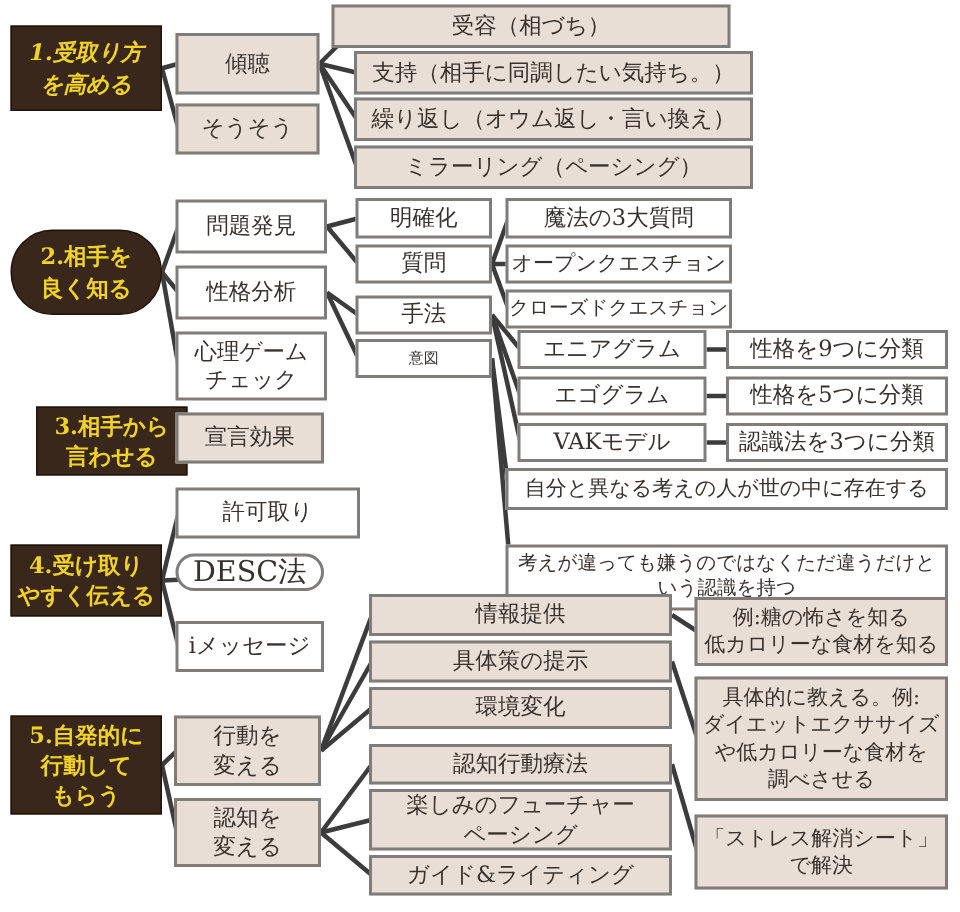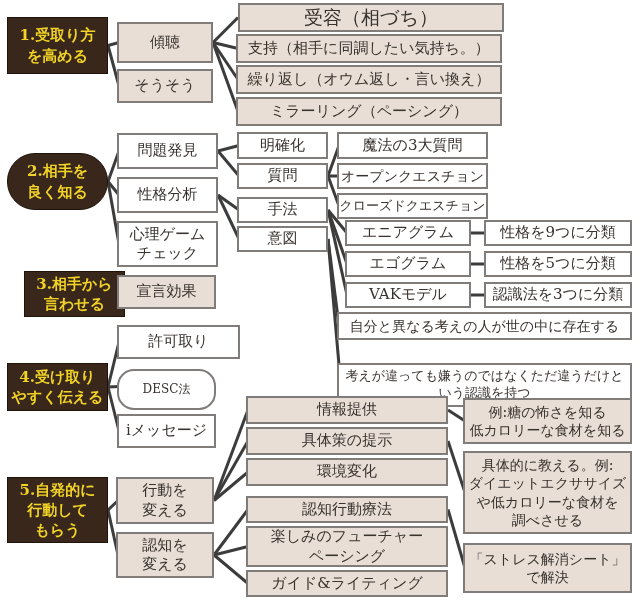--- a/index.html
+++ b/index.html
@@ -67,37 +67,37 @@
       <line x1="214" y1="500.5" x2="248" y2="441"></line>
       <line x1="214" y1="500.5" x2="248" y2="472"></line>
       <line x1="214" y1="555" x2="248" y2="509.5"></line>
       <line x1="214" y1="555" x2="248" y2="546.5"></line>
       <line x1="214" y1="555" x2="248" y2="583.5"></line>
       <line x1="448" y1="410" x2="465" y2="421"></line>
       <line x1="448" y1="441" x2="465" y2="492.5"></line>
       <line x1="448" y1="509.5" x2="465" y2="568"></line>
     </svg>
 
-<div class="node dark" style="left: 7px; top: 17px; width: 101px; height: 57px; font-size: 15px;">
+<div class="node dark" style="left: 7px; top: 17px; width: 101px; height: 57px; font-size: 15px; font-style: italic;">
       <div class="label">
         <div>1.受取り方</div>
         <div>を高める</div>
       </div>
     </div>
     <div class="node beige" style="left: 117px; top: 22px; width: 96px; height: 41px; font-size: 15px;">
       <div class="label">
         <div>傾聴</div>
       </div>
     </div>
     <div class="node beige" style="left: 117px; top: 69px; width: 96px; height: 34px; font-size: 15px;">
       <div class="label">
         <div>そうそう</div>
       </div>
     </div>
-    <div class="node beige" style="left: 238px; top: 3px; width: 266px; height: 29px; font-size: 19px;">
+    <div class="node beige" style="left: 221px; top: 3px; width: 266px; height: 29px; font-size: 15px;">
       <div class="label">
         <div>受容（相づち）</div>
       </div>
     </div>
     <div class="node beige" style="left: 236px; top: 34px; width: 266px; height: 29px; font-size: 15px;">
       <div class="label">
         <div>支持（相手に同調したい気持ち。）</div>
       </div>
     </div>
     <div class="node beige" style="left: 236px; top: 65px; width: 266px; height: 29px; font-size: 15px;">
@@ -140,21 +140,21 @@
     <div class="node white" style="left: 237px; top: 132px; width: 91px; height: 27px; font-size: 15px;">
       <div class="label">
         <div>明確化</div>
       </div>
     </div>
     <div class="node white" style="left: 237px; top: 197px; width: 91px; height: 26px; font-size: 15px;">
       <div class="label">
         <div>手法</div>
       </div>
     </div>
-    <div class="node white" style="left: 237px; top: 226px; width: 91px; height: 26px; font-size: 15px;">
+    <div class="node white" style="left: 237px; top: 226px; width: 91px; height: 26px; font-size: 10px;">
       <div class="label">
         <div>意図</div>
       </div>
     </div>
     <div class="node white" style="left: 337px; top: 132px; width: 151px; height: 27px; font-size: 15px;">
       <div class="label">
         <div>魔法の3大質問</div>
       </div>
     </div>
     <div class="node white" style="left: 337px; top: 163px; width: 151px; height: 26px; font-size: 14px;">
@@ -223,21 +223,21 @@
       <div class="label">
         <div>4.受け取り</div>
         <div>やすく伝える</div>
       </div>
     </div>
     <div class="node white" style="left: 117px; top: 325px; width: 123px; height: 34px; font-size: 15px;">
       <div class="label">
         <div>許可取り</div>
       </div>
     </div>
-    <div class="node white" style="left: 117px; top: 369px; width: 99px; height: 41px; font-size: 12px; border-radius: 17px;">
+    <div class="node white" style="left: 117px; top: 369px; width: 99px; height: 25px; font-size: 19px; border-radius: 17px;">
       <div class="label">
         <div>DESC法</div>
       </div>
     </div>
     <div class="node white" style="left: 117px; top: 414px; width: 99px; height: 34px; font-size: 15px;">
       <div class="label">
         <div>iメッセージ</div>
       </div>
     </div>
     <div class="node dark" style="left: 7px; top: 477px; width: 101px; height: 66px; font-size: 15px;">

